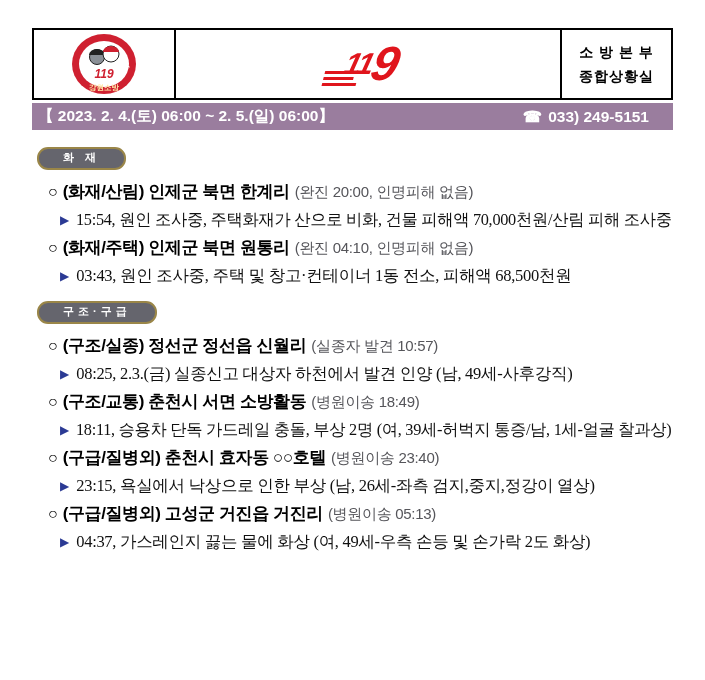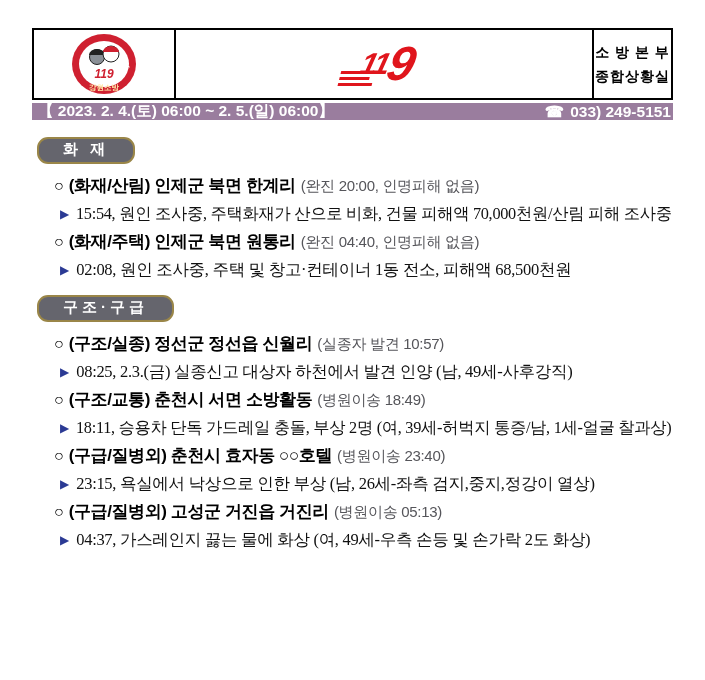--- a/index.html
+++ b/index.html
@@ -7,54 +7,54 @@
   body { width:705px; height:680px; overflow:hidden;
          font-family:"Liberation Sans", sans-serif; color:#000; }
   .page { width:705px; height:680px; position:relative; }
   .content { padding:28px 32px 0 32px; }
 
   
   .header { display:flex; border:2px solid #000; height:72px; background:#fff; }
   .logo-cell { width:142px; border-right:2px solid #000;
                display:flex; align-items:center; justify-content:center; }
   .title-cell { flex:1; display:flex; align-items:center; justify-content:center; }
-  .office-cell { width:79px; border-left:2px solid #000;
+  .office-cell { width:111px; border-left:2px solid #000;
                  display:flex; flex-direction:column; align-items:center; justify-content:center;
                  font-size:14px; font-weight:600; line-height:24px; letter-spacing:1px; }
 
   
   .brand119 { position:relative; display:inline-block; transform:skewX(-14deg);
               color:#e0151c; font-weight:900; font-style:italic; margin:0 10px 0 0;
               line-height:1; padding-left:16px; }
   .b11 { font-size:30px; letter-spacing:-2px; vertical-align:6px; }
   .b9  { font-size:48px; letter-spacing:-2px; }
   .stripe { position:absolute; left:-2px; height:3px; background:#e0151c; }
   .s1 { bottom:14px; width:26px; }
   .s2 { bottom:8px;  width:30px; }
   .s3 { bottom:2px;  width:34px; }
 
   .main-title { font-size:38px; font-weight:800; letter-spacing:0px;
                 font-family:"Liberation Sans", sans-serif; white-space:nowrap; }
 
   
-  .date-bar { margin-top:3px; height:17px; background:#9a7d9e; color:#fff;
+  .date-bar { margin-top:3px; height:27px; background:#9a7d9e; color:#fff;
               display:flex; align-items:center; justify-content:space-between;
-              padding:0 2px 0 6px; font-weight:700; font-size:15.5px; white-space:nowrap; }
+              padding:0 24px 0 6px; font-weight:700; font-size:15.5px; white-space:nowrap; }
   .phone-wrap { display:flex; align-items:center; gap:6px; }
 
   
   .section-badge { display:inline-block; background:#65656d; border:2.5px solid #9a8648;
-                   border-radius:11px; color:#fff; font-weight:800; font-size:15px;
+                   border-radius:11px; color:#fff; font-weight:800; font-size:11px;
                    padding:1px 24px 3px 24px; letter-spacing:4px; margin-left:5px; }
   .sect-fire   { margin-top:17px; }
   .sect-rescue { margin-top:11px; }
 
   
   .items { margin-top:8px; }
-  .head-line { line-height:27.5px; white-space:nowrap; margin-left:22px; }
+  .head-line { line-height:27.5px; white-space:nowrap; margin-left:16px; }
   .circle-marker { font-weight:700; font-size:16px; margin-right:5px; }
   .head { font-weight:800; font-size:17px; letter-spacing:-0.4px; }
   .note { color:#55555a; font-size:15px; font-weight:400; margin-left:5px; letter-spacing:-0.3px; }
   .detail-line { position:relative; line-height:27.5px; padding-left:28px; white-space:nowrap; }
   .tri-marker { color:#2b3a94; font-size:12px; margin-right:7px; vertical-align:1px; }
   .detail { font-family:"Liberation Serif", serif; font-size:16.5px; color:#101010;
             display:inline-block; white-space:nowrap; transform-origin:left center;
             letter-spacing:-0.3px; }
 </style>
 </head>
@@ -116,24 +116,24 @@
           <span class="circle-marker">○</span><span class="head">(화재/산림) 인제군 북면 한계리</span><span class="note">(완진 20:00, 인명피해 없음)</span>
         </div>
         <div class="detail-line">
           <span class="tri-marker">▶</span><span class="detail fit" style="transform: scaleX(0.987);">15:54, 원인 조사중, 주택화재가 산으로 비화, 건물 피해액 70,000천원/산림 피해 조사중</span>
         </div>
       </div>
 
 
       <div class="item">
         <div class="head-line">
-          <span class="circle-marker">○</span><span class="head">(화재/주택) 인제군 북면 원통리</span><span class="note">(완진 04:40, 인명피해 없음)</span>
+          <span class="circle-marker">○</span><span class="head">(화재/주택) 인제군 북면 원통리</span><span class="note">(완진 04:10, 인명피해 없음)</span>
         </div>
         <div class="detail-line">
-          <span class="tri-marker">▶</span><span class="detail fit">02:08, 원인 조사중, 주택 및 창고·컨테이너 1동 전소, 피해액 68,500천원</span>
+          <span class="tri-marker">▶</span><span class="detail fit">03:43, 원인 조사중, 주택 및 창고·컨테이너 1동 전소, 피해액 68,500천원</span>
         </div>
       </div>
 
     </div>
 
     
     <div class="section-badge sect-rescue">구조·구급</div>
     <div class="items">
 
       <div class="item">

